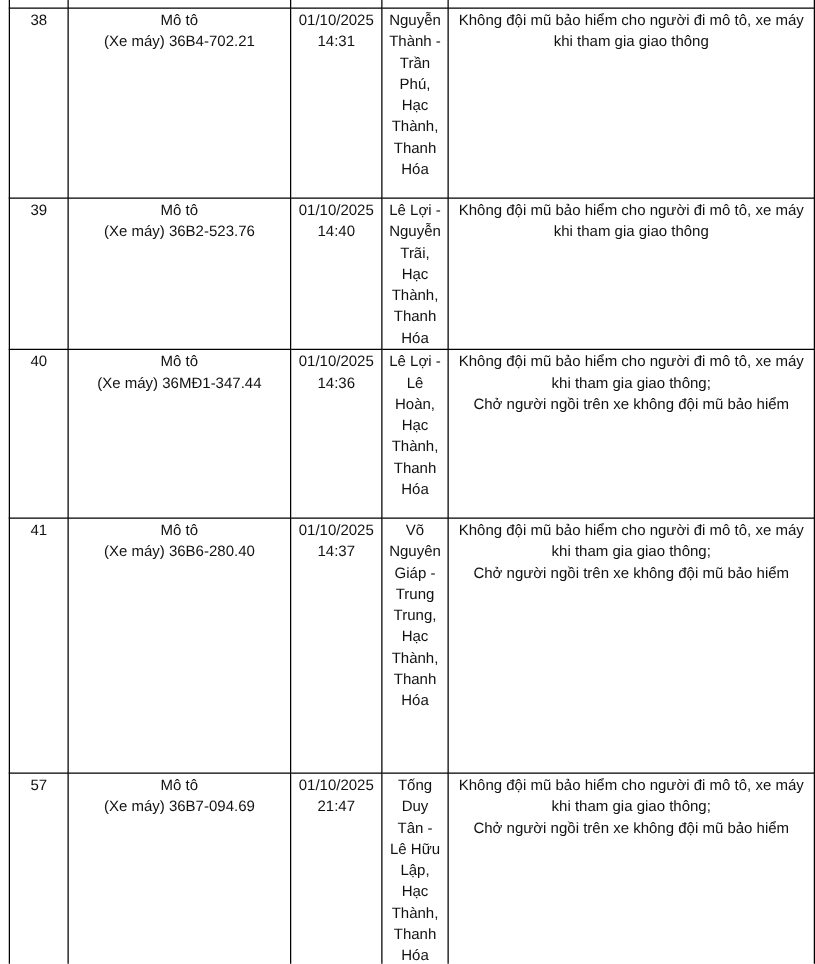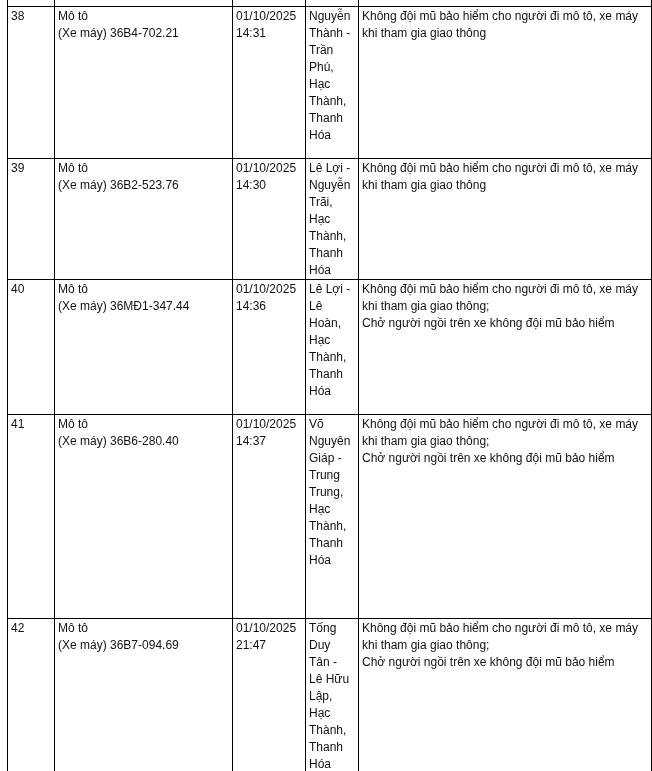--- a/index.html
+++ b/index.html
@@ -22,21 +22,21 @@
       top: -1px;
     }
     table.violations {
       border-collapse: collapse;
       table-layout: fixed;
       width: 644px;
     }
     table.violations td {
       border: 1px solid #000000;
       vertical-align: top;
-      text-align: left;
+      text-align: center;
       line-height: 17px;
       padding: 1px 3px 0 3px;
       overflow: hidden;
     }
     col.c-stt { width: 47px; }
     col.c-veh { width: 178px; }
     col.c-time { width: 73px; }
     col.c-loc { width: 53px; }
     col.c-err { width: 293px; }
     tr.top-stub td { height: 6px; padding: 0; }
@@ -98,21 +98,21 @@
   <tr style="height: 96px;">
     <td class="stt">
       <span>39</span>
     </td>
     <td>
       <span class="veh-type">Mô tô</span>
       <span class="plate-line"><span class="veh-kind">(Xe máy)</span><span> 36B2-523.76</span></span>
     </td>
     <td>
       <span class="line">01/10/2025</span>
-      <span class="line">14:30</span>
+      <span class="line">14:40</span>
     </td>
     <td class="loc">
             <span class="line">Lê Lợi -</span>
             <span class="line">Nguyễn</span>
             <span class="line">Trãi,</span>
             <span class="line">Hạc</span>
             <span class="line">Thành,</span>
             <span class="line">Thanh</span>
             <span class="line">Hóa</span>
           </td>
@@ -175,21 +175,21 @@
           </td>
     <td>
             <span class="line">Không đội mũ bảo hiểm cho người đi mô tô, xe máy</span>
             <span class="line">khi tham gia giao thông;</span>
             <span class="line">Chở người ngồi trên xe không đội mũ bảo hiểm</span>
           </td>
   </tr>
 
   <tr style="height: 175px;">
     <td class="stt">
-      <span>42</span>
+      <span>57</span>
     </td>
     <td>
       <span class="veh-type">Mô tô</span>
       <span class="plate-line"><span class="veh-kind">(Xe máy)</span><span> 36B7-094.69</span></span>
     </td>
     <td>
       <span class="line">01/10/2025</span>
       <span class="line">21:47</span>
     </td>
     <td class="loc">

